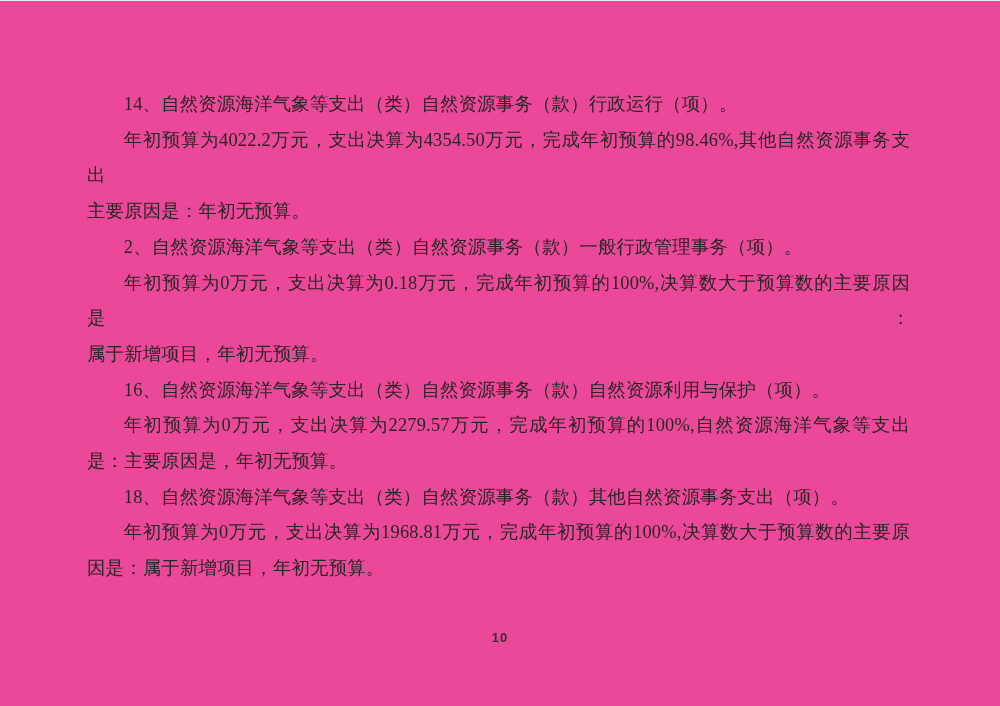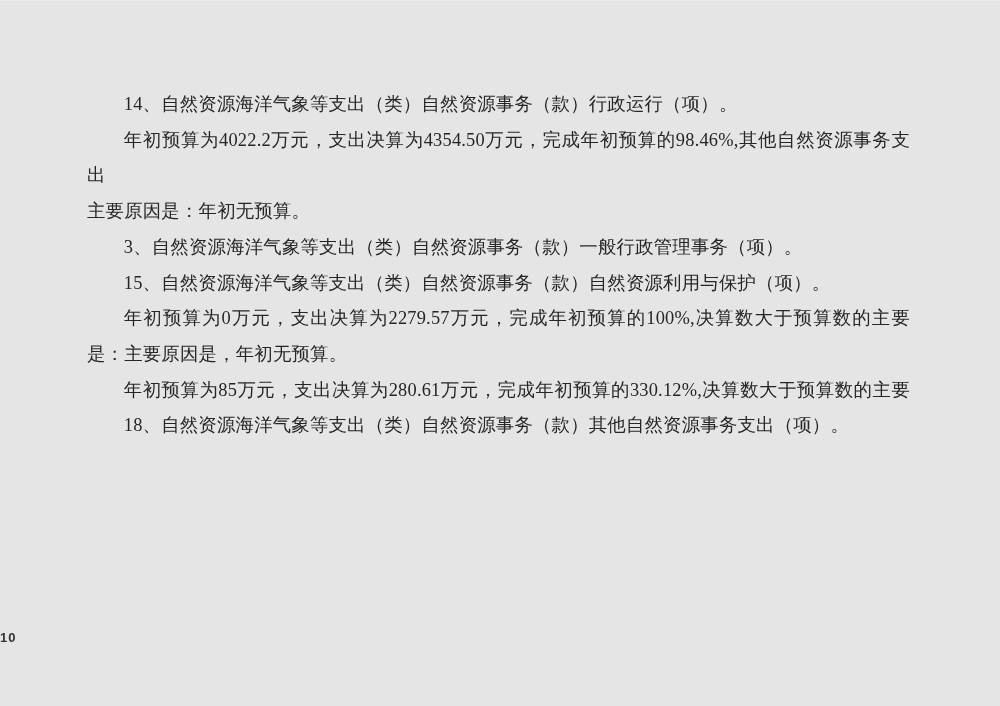--- a/index.html
+++ b/index.html
@@ -4,21 +4,21 @@
 <style>
   html, body {
     margin: 0;
     padding: 0;
     background: #ffffff;
   }
   .page {
     position: relative;
     width: 1000px;
     height: 706px;
-    background: #e5e5e5;
+    background: #ec4899;
     overflow: hidden;
     border-top: 1px solid #ececec;
     font-family: "Liberation Serif", "DejaVu Serif", serif;
   }
   .content {
     position: absolute;
     left: 87px;
     top: 86px;
     width: 823px;
     font-size: 18.4px;
@@ -38,50 +38,58 @@
   
   .line.fill {
     text-align: justify;
     text-align-last: justify;
   }
   .page-number {
     position: absolute;
     top: 629px;
     left: 0;
     width: 100%;
+    text-align: center;
     font-family: "Liberation Sans", "DejaVu Sans", sans-serif;
     font-size: 13px;
     font-weight: 700;
     color: #333333;
     letter-spacing: 1px;
   }
 </style>
 </head>
 <body>
 
 <div class="page">
   <div class="content" id="paragraphs" style="color: rgb(38, 38, 38);">
       <div class="paragraph">
         <div class="line first">14、自然资源海洋气象等支出（类）自然资源事务（款）行政运行（项）。</div>
       </div>
       <div class="paragraph">
         <div class="line first fill">年初预算为4022.2万元，支出决算为4354.50万元，完成年初预算的98.46%,其他自然资源事务支出</div>
         <div class="line">主要原因是：年初无预算。</div>
       </div>
       <div class="paragraph">
-        <div class="line first">3、自然资源海洋气象等支出（类）自然资源事务（款）一般行政管理事务（项）。</div>
+        <div class="line first">2、自然资源海洋气象等支出（类）自然资源事务（款）一般行政管理事务（项）。</div>
       </div>
       <div class="paragraph">
-        <div class="line first">15、自然资源海洋气象等支出（类）自然资源事务（款）自然资源利用与保护（项）。</div>
+        <div class="line first fill">年初预算为0万元，支出决算为0.18万元，完成年初预算的100%,决算数大于预算数的主要原因是：</div>
+        <div class="line">属于新增项目，年初无预算。</div>
       </div>
       <div class="paragraph">
-        <div class="line first fill">年初预算为0万元，支出决算为2279.57万元，完成年初预算的100%,决算数大于预算数的主要</div>
+        <div class="line first">16、自然资源海洋气象等支出（类）自然资源事务（款）自然资源利用与保护（项）。</div>
+      </div>
+      <div class="paragraph">
+        <div class="line first fill">年初预算为0万元，支出决算为2279.57万元，完成年初预算的100%,自然资源海洋气象等支出</div>
         <div class="line">是：主要原因是，年初无预算。</div>
       </div>
       <div class="paragraph">
-        <div class="line first fill">年初预算为85万元，支出决算为280.61万元，完成年初预算的330.12%,决算数大于预算数的主要</div>
       </div>
       <div class="paragraph">
         <div class="line first">18、自然资源海洋气象等支出（类）自然资源事务（款）其他自然资源事务支出（项）。</div>
+      </div>
+      <div class="paragraph">
+        <div class="line first fill">年初预算为0万元，支出决算为1968.81万元，完成年初预算的100%,决算数大于预算数的主要原</div>
+        <div class="line">因是：属于新增项目，年初无预算。</div>
       </div>
     </div>
   <div class="page-number">10</div>
 </div>
 
 </body></html>

